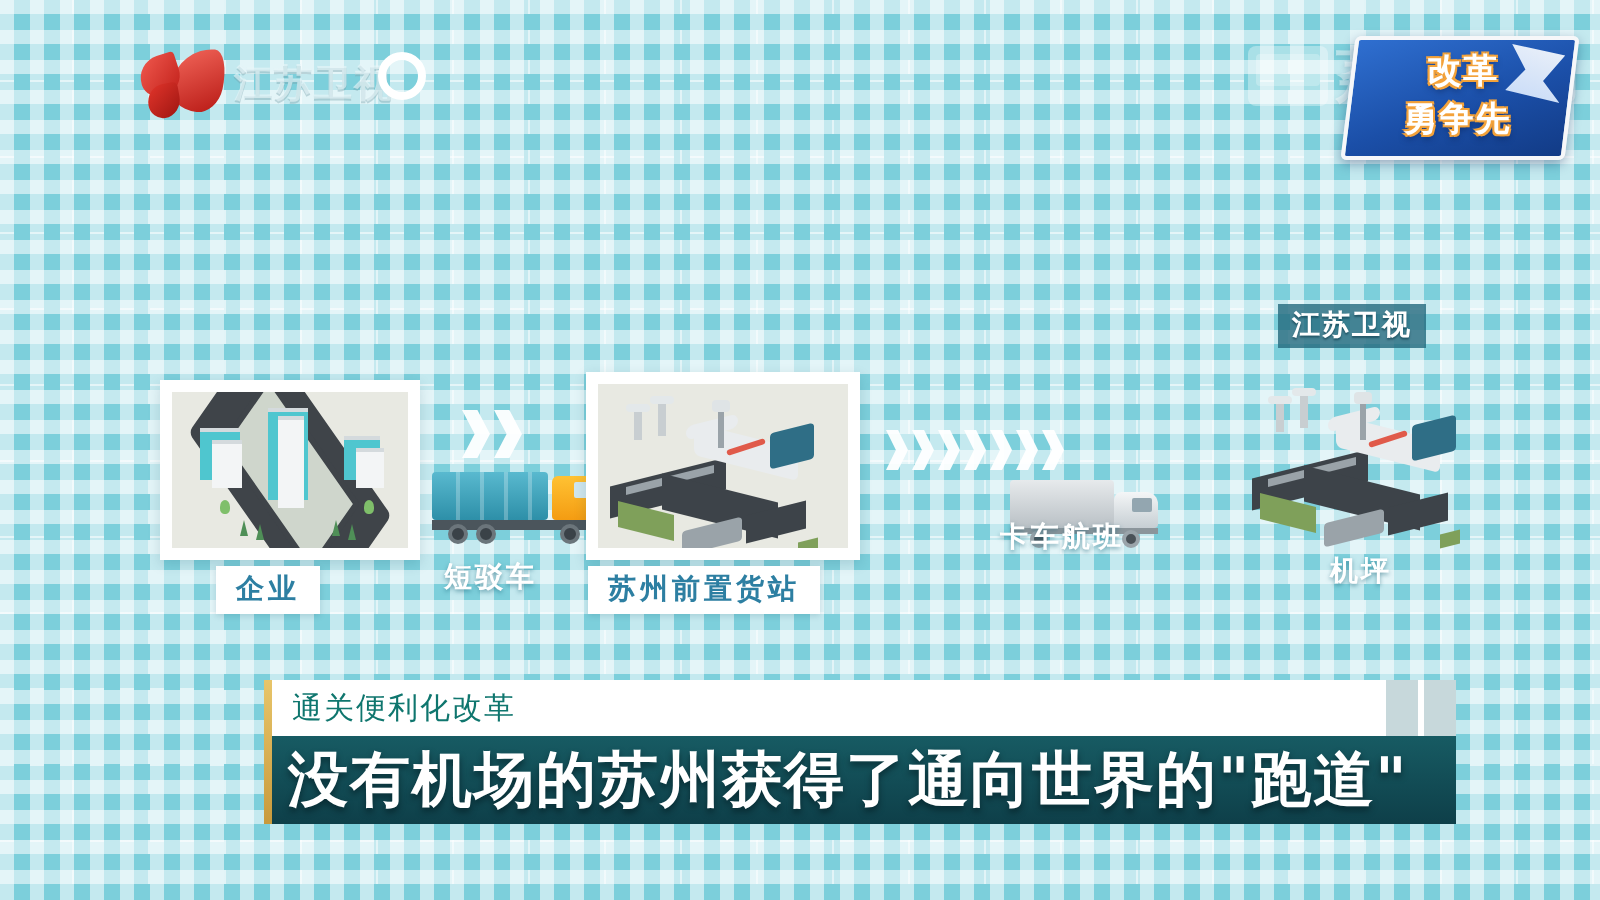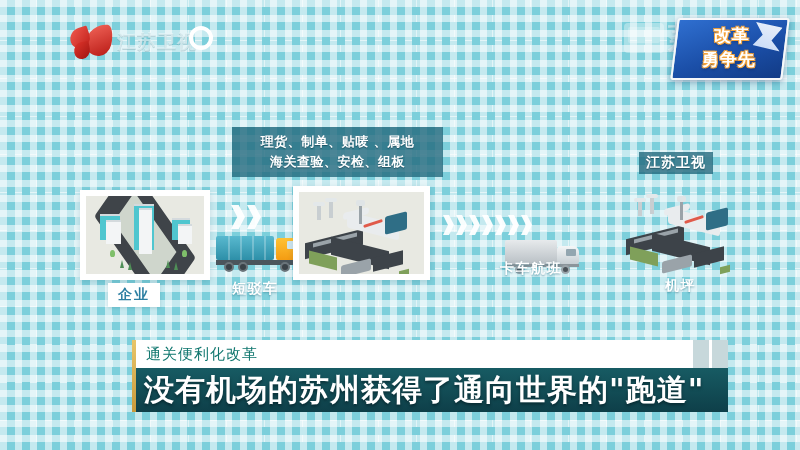--- a/index.html
+++ b/index.html
@@ -218,21 +218,21 @@
     font-family:"DejaVu Sans","Liberation Sans",sans-serif;
     box-shadow:0 1px 3px rgba(0,60,80,.15);
   }
   .label-plain {
     position:absolute; color:#ffffff; font-weight:bold; font-size:14px;
     letter-spacing:1.5px; text-align:center;
     text-shadow:0 1px 2px rgba(30,100,120,.55);
     font-family:"DejaVu Sans","Liberation Sans",sans-serif;
   }
   #lab-enterprise { left:108px; top:283px; }
-  #lab-shuttle    { left:232px; top:280px; }
+  #lab-shuttle    { left:222px; top:280px; }
   #lab-station    { left:294px; top:283px; }
   #lab-trkflight  { left:500px; top:260px; }
   #lab-apron      { left:665px; top:277px; }
 
   
   #lower { position:absolute; left:56px; top:340px; width:672px; height:72px; }
   #lt-logo {
     position:absolute; left:0; top:0; width:72px; height:72px;
     background:linear-gradient(150deg,#1d4b50 0%,#0f3236 45%,#1a4b52 100%);
     border:1px solid rgba(255,255,255,.25);
@@ -326,24 +326,20 @@
 
   <div id="badge">
     <div class="b-bg"></div>
     <div class="b-swoosh"></div>
     <div class="b-line1">改革</div>
     <div class="b-line2">勇争先</div>
   </div>
 
   <div id="title-ring"></div>
 
-  <div id="note-box">
-    <div>理货、制单、贴唛 、属地</div>
-    <div>海关查验、安检、组板</div>
-  </div>
 
   <div id="flight-label">江苏卫视</div>
 
   <div class="card" id="card-enterprise">
     <div class="inner">
       <div class="city-ground"></div>
       <div class="city-ground2"></div>
       <div class="bldg teal" style="left:14px; top:18px; width:20px; height:26px;"></div>
       <div class="bldg" style="left:20px; top:24px; width:15px; height:24px;"></div>
       <div class="bldg teal" style="left:86px; top:22px; width:18px; height:22px;"></div>
@@ -395,20 +391,21 @@
       <div class="apron light" style="left:42px; top:70px; width:30px; height:12px; transform:skewY(-14deg); border-radius:2px;"></div>
       <div class="apron dark" style="left:74px; top:62px; width:30px; height:14px; transform:skewY(-14deg);"></div>
       <div style="position:absolute; left:18px; top:14px; width:4px; height:14px; background:#c8ced1;"></div>
       <div style="position:absolute; left:14px; top:10px; width:12px; height:4px; background:#e3e8ea; border-radius:2px;"></div>
       <div style="position:absolute; left:30px; top:10px; width:4px; height:16px; background:#c8ced1;"></div>
       <div style="position:absolute; left:26px; top:6px; width:12px; height:4px; background:#e3e8ea; border-radius:2px;"></div>
       <div style="position:absolute; left:64px; top:30px; width:20px; height:3px; background:#e05a4a; transform:rotate(-18deg); border-radius:2px;"></div>
       <div class="apron green" style="left:100px; top:78px; width:10px; height:7px; transform:skewY(-14deg);"></div>
     </div>
   </div>
+  <div class="label-box" id="lab-station">苏州前置货站</div>
 
   <div class="chev-row" id="chev-long">
     <div class="chev"></div>
       <div class="chev"></div>
       <div class="chev"></div>
     <div class="chev"></div>
       <div class="chev"></div>
       <div class="chev"></div>
     <div class="chev"></div>
   </div>

